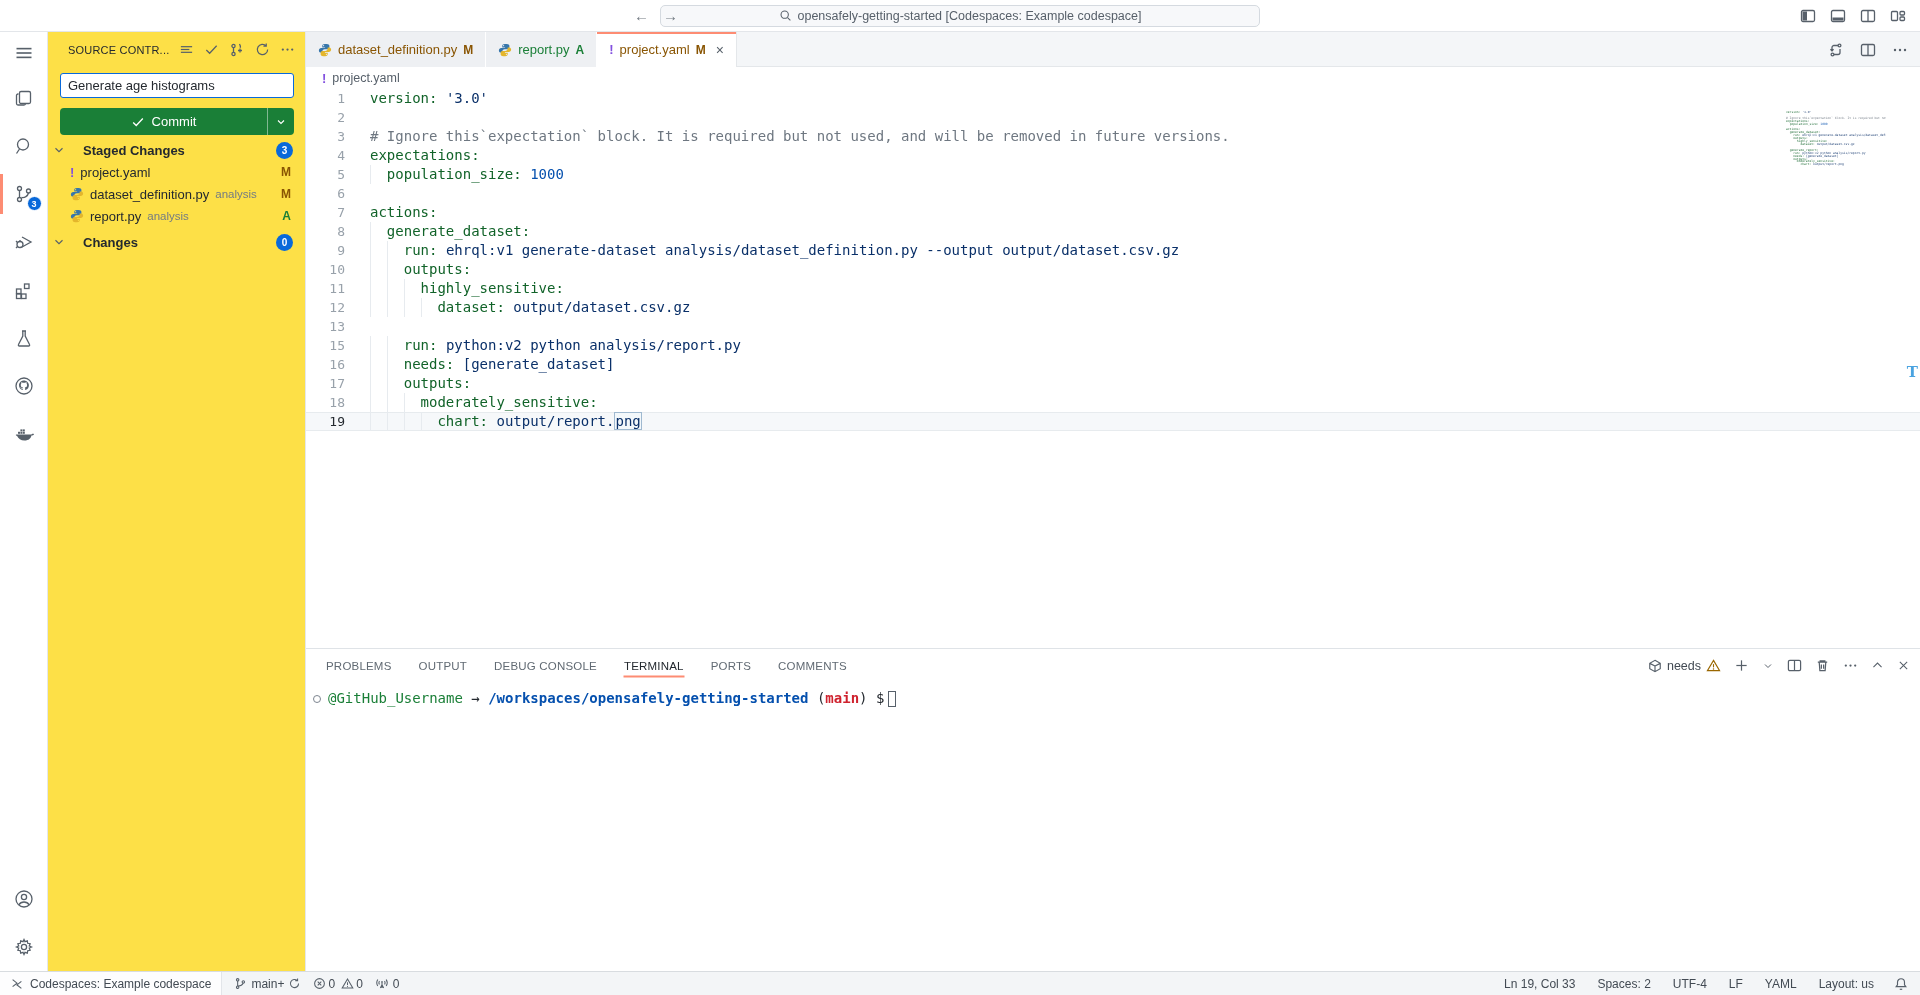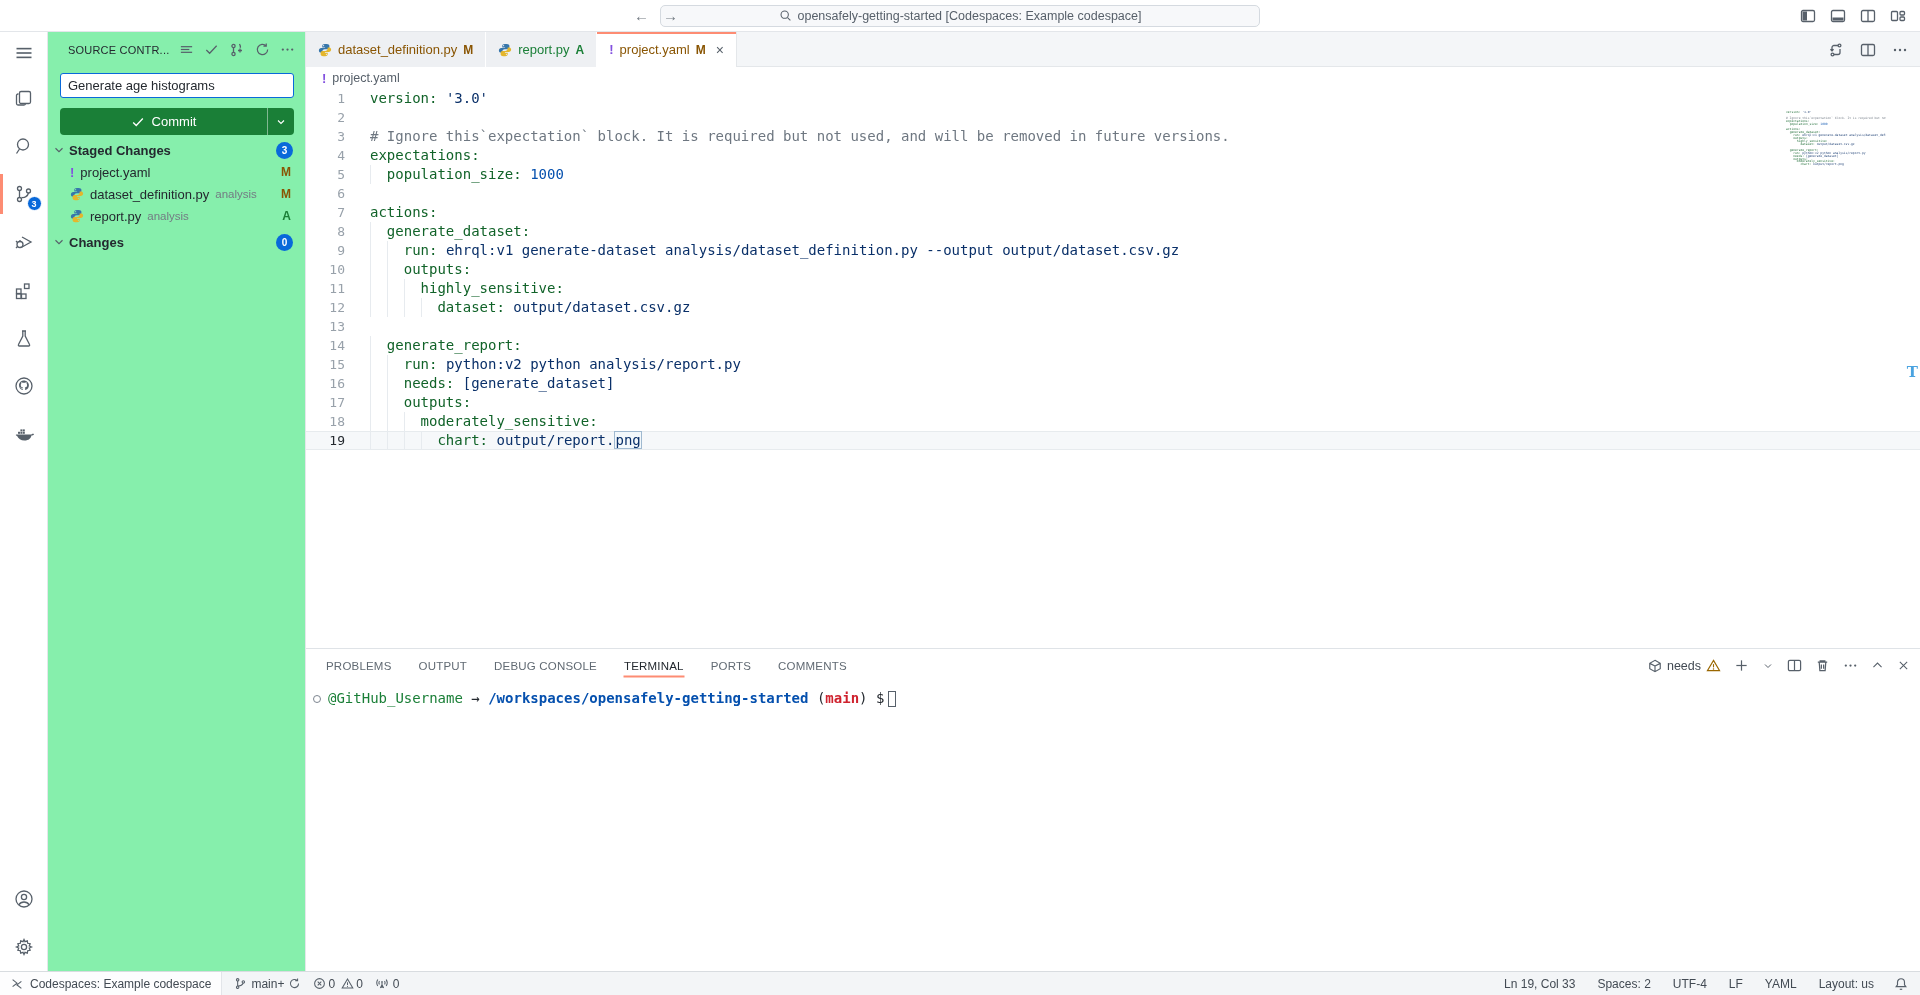--- a/index.html
+++ b/index.html
@@ -26,35 +26,35 @@
     position:relative; }
   .act-item.first { height:42px; }
   .act-item.active::before { content:""; position:absolute; left:0; top:4px; bottom:4px;
     width:3px; background:var(--accent); }
   .act-badge { position:absolute; right:6px; bottom:7px; min-width:15px; height:15px;
     background:var(--badge); color:#fff; border-radius:50%; font-size:9px; font-weight:700;
     display:flex; align-items:center; justify-content:center; border:1px solid #fff; }
   #act-bottom { margin-top:auto; }
 
   
-  #sidebar { width:258px; background:#86efac; border-right:1px solid #e4e7ea;
+  #sidebar { width:258px; background:#fde047; border-right:1px solid #e4e7ea;
     font-size:13px; overflow:hidden; }
   #scm-header { height:35px; display:flex; align-items:center; padding:0 10px 0 20px; }
   #scm-title { font-size:11px; color:#24292f; letter-spacing:.2px; flex:1; white-space:nowrap; overflow:hidden; }
   .hdr-icons { display:flex; gap:10px; align-items:center; }
   #commit-input { margin:6px 12px 0 12px; width:234px; height:25px; background:#fff;
     border:1px solid #0969da; border-radius:3px; font-size:13px; padding:0 7px;
     color:#24292f; font-family:"Liberation Sans",sans-serif; }
   #commit-btn { margin:10px 12px 0 12px; width:234px; height:27px; background:var(--green-btn);
     border:none; border-radius:4px; color:#fff; font-size:13px; display:flex; align-items:center;
     cursor:pointer; padding:0; }
   #commit-main { flex:1; display:flex; align-items:center; justify-content:center; gap:7px; }
   #commit-drop { width:27px; height:100%; border-left:1px solid rgba(255,255,255,.45);
     display:flex; align-items:center; justify-content:center; }
-  .tree-section { height:22px; display:flex; align-items:center; padding:0 12px 0 4px; gap:3px;
+  .tree-section { height:22px; display:flex; align-items:center; padding:0 12px 0 4px; gap:17px;
     font-weight:700; font-size:13px; margin-top:4px; }
   .tree-section .lbl { flex:1; font-weight:600; }
   .count-badge { min-width:17px; height:17px; border-radius:9px; background:var(--badge);
     color:#fff; font-size:10px; font-weight:700; display:flex; align-items:center;
     justify-content:center; padding:0 4px; }
   .file-row { height:22px; display:flex; align-items:center; padding:0 14px 0 22px; gap:6px; }
   .file-row .fname { white-space:nowrap; }
   .file-row .fdesc { color:#737b83; font-size:11.5px; flex:1; white-space:nowrap; }
   .file-row .fstatus { font-size:12px; font-weight:600; }
   .st-M { color:var(--modified); } .st-A { color:var(--added); }
@@ -397,21 +397,20 @@
           <div class="code-row"><span class="ln">4</span><span class="code-text"><span class="tok-k">expectations:</span></span></div>
           <div class="code-row"><span class="ln">5</span><span class="code-text"><i class="g" style="left: calc(0ch + 8px);"></i><span class="tok-p">  </span><span class="tok-k">population_size:</span><span class="tok-p"> </span><span class="tok-n">1000</span></span></div>
           <div class="code-row"><span class="ln">6</span><span class="code-text"></span></div>
           <div class="code-row"><span class="ln">7</span><span class="code-text"><span class="tok-k">actions:</span></span></div>
           <div class="code-row"><span class="ln">8</span><span class="code-text"><i class="g" style="left: calc(0ch + 8px);"></i><span class="tok-p">  </span><span class="tok-k">generate_dataset:</span></span></div>
           <div class="code-row"><span class="ln">9</span><span class="code-text"><i class="g" style="left: calc(0ch + 8px);"></i><i class="g" style="left: calc(2ch + 8px);"></i><span class="tok-p">    </span><span class="tok-k">run:</span><span class="tok-p"> </span><span class="tok-s">ehrql:v1 generate-dataset analysis/dataset_definition.py --output output/dataset.csv.gz</span></span></div>
           <div class="code-row"><span class="ln">10</span><span class="code-text"><i class="g" style="left: calc(0ch + 8px);"></i><i class="g" style="left: calc(2ch + 8px);"></i><span class="tok-p">    </span><span class="tok-k">outputs:</span></span></div>
           <div class="code-row"><span class="ln">11</span><span class="code-text"><i class="g" style="left: calc(0ch + 8px);"></i><i class="g" style="left: calc(2ch + 8px);"></i><i class="g" style="left: calc(4ch + 8px);"></i><span class="tok-p">      </span><span class="tok-k">highly_sensitive:</span></span></div>
           <div class="code-row"><span class="ln">12</span><span class="code-text"><i class="g" style="left: calc(0ch + 8px);"></i><i class="g" style="left: calc(2ch + 8px);"></i><i class="g" style="left: calc(4ch + 8px);"></i><i class="g" style="left: calc(6ch + 8px);"></i><span class="tok-p">        </span><span class="tok-k">dataset:</span><span class="tok-p"> </span><span class="tok-s">output/dataset.csv.gz</span></span></div>
           <div class="code-row"><span class="ln">13</span><span class="code-text"></span></div>
-          <div class="code-row"><span class="ln">14</span><span class="code-text"><i class="g" style="left: calc(0ch + 8px);"></i><span class="tok-p">  </span><span class="tok-k">generate_report:</span></span></div>
           <div class="code-row"><span class="ln">15</span><span class="code-text"><i class="g" style="left: calc(0ch + 8px);"></i><i class="g" style="left: calc(2ch + 8px);"></i><span class="tok-p">    </span><span class="tok-k">run:</span><span class="tok-p"> </span><span class="tok-s">python:v2 python analysis/report.py</span></span></div>
           <div class="code-row"><span class="ln">16</span><span class="code-text"><i class="g" style="left: calc(0ch + 8px);"></i><i class="g" style="left: calc(2ch + 8px);"></i><span class="tok-p">    </span><span class="tok-k">needs:</span><span class="tok-p"> </span><span class="tok-s">[generate_dataset]</span></span></div>
           <div class="code-row"><span class="ln">17</span><span class="code-text"><i class="g" style="left: calc(0ch + 8px);"></i><i class="g" style="left: calc(2ch + 8px);"></i><span class="tok-p">    </span><span class="tok-k">outputs:</span></span></div>
           <div class="code-row"><span class="ln">18</span><span class="code-text"><i class="g" style="left: calc(0ch + 8px);"></i><i class="g" style="left: calc(2ch + 8px);"></i><i class="g" style="left: calc(4ch + 8px);"></i><span class="tok-p">      </span><span class="tok-k">moderately_sensitive:</span></span></div>
           <div class="code-row cur"><span class="ln">19</span><span class="code-text"><i class="g" style="left: calc(0ch + 8px);"></i><i class="g" style="left: calc(2ch + 8px);"></i><i class="g" style="left: calc(4ch + 8px);"></i><i class="g" style="left: calc(6ch + 8px);"></i><span class="tok-p">        </span><span class="tok-k">chart:</span><span class="tok-p"> </span><span class="tok-s">output/report.</span><span class="tok-sb">png</span></span></div>
         </div>
       <div id="minimap"><div><span class="tok-k">version:</span><span class="tok-p"> </span><span class="tok-s">'3.0'</span></div><div>&nbsp;</div><div><span class="tok-c"># Ignore this`expectation` block. It is required but not used, and will be removed in future versions.</span></div><div><span class="tok-k">expectations:</span></div><div><span class="tok-p">  </span><span class="tok-k">population_size:</span><span class="tok-p"> </span><span class="tok-n">1000</span></div><div>&nbsp;</div><div><span class="tok-k">actions:</span></div><div><span class="tok-p">  </span><span class="tok-k">generate_dataset:</span></div><div><span class="tok-p">    </span><span class="tok-k">run:</span><span class="tok-p"> </span><span class="tok-s">ehrql:v1 generate-dataset analysis/dataset_definition.py --output output/dataset.csv.gz</span></div><div><span class="tok-p">    </span><span class="tok-k">outputs:</span></div><div><span class="tok-p">      </span><span class="tok-k">highly_sensitive:</span></div><div><span class="tok-p">        </span><span class="tok-k">dataset:</span><span class="tok-p"> </span><span class="tok-s">output/dataset.csv.gz</span></div><div>&nbsp;</div><div><span class="tok-p">  </span><span class="tok-k">generate_report:</span></div><div><span class="tok-p">    </span><span class="tok-k">run:</span><span class="tok-p"> </span><span class="tok-s">python:v2 python analysis/report.py</span></div><div><span class="tok-p">    </span><span class="tok-k">needs:</span><span class="tok-p"> </span><span class="tok-s">[generate_dataset]</span></div><div><span class="tok-p">    </span><span class="tok-k">outputs:</span></div><div><span class="tok-p">      </span><span class="tok-k">moderately_sensitive:</span></div><div><span class="tok-p">        </span><span class="tok-k">chart:</span><span class="tok-p"> </span><span class="tok-s">output/report.</span><span class="tok-s">png</span></div></div>
       <div id="ov-marker">T</div>
     </div>
 

